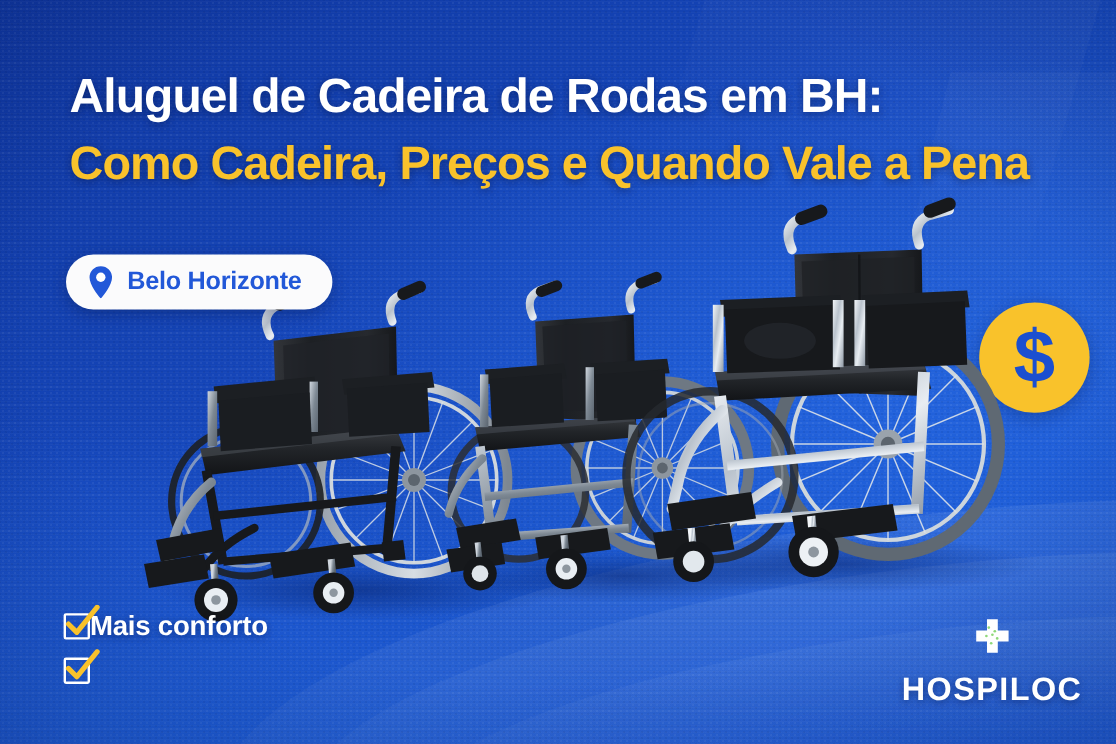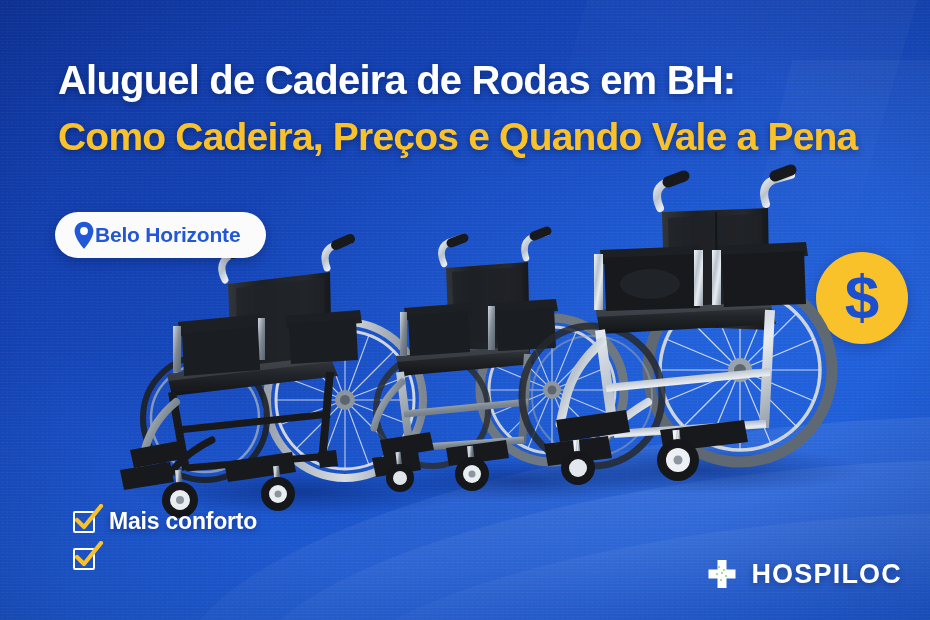--- a/index.html
+++ b/index.html
@@ -55,47 +55,47 @@
   .hl-line{
     font-weight:700;letter-spacing:-0.8px;line-height:1.0;
     text-shadow:0 2px 7px rgba(3,16,60,0.45);white-space:nowrap;
   }
   .hl1{font-size:40px;color:#ffffff;}
   .hl2{font-size:39px;color:#f9c22b;margin-top:17px;}
 
   
   .badge{
     position:absolute;left:55px;top:212px;height:46px;z-index:12;
-    display:flex;align-items:center;
+    display:flex;align-items:center;gap:11px;
     padding:0 26px 0 18px;background:#fbfbfc;border-radius:26px;
     box-shadow:0 4px 12px rgba(3,18,64,0.30);
   }
   .badge-text{font-size:21px;font-weight:700;color:#2258d8;letter-spacing:-0.2px;}
 
   
   .coin{
     position:absolute;left:816px;top:252px;width:92px;height:92px;border-radius:50%;
     background:#f9c22b;z-index:6;display:flex;align-items:center;justify-content:center;
     box-shadow:0 4px 14px rgba(3,18,64,0.28);
   }
 
   
   .chairs{position:absolute;left:0;top:0;width:930px;height:620px;z-index:8;pointer-events:none;}
 
   
   .bullets{position:absolute;left:53px;top:508px;z-index:12;}
-  .bullet{display:flex;align-items:center;gap:14px;margin-bottom:13px;margin-left:20px;}
+  .bullet{display:flex;align-items:center;margin-bottom:13px;}
   .chk{position:relative;width:22px;height:22px;flex:0 0 22px;}
   .chk .box{position:absolute;left:0;top:0;width:22px;height:22px;border:2.4px solid #ffffff;border-radius:2px;}
   .chk .tick{position:absolute;left:1px;top:-7px;}
   .bullet-text{font-size:23px;font-weight:700;color:#ffffff;letter-spacing:-0.2px;
     text-shadow:0 2px 6px rgba(3,16,60,0.4);}
 
   
-  .logo{position:absolute;right:28px;bottom:30px;z-index:12;display:flex;align-items:center;gap:13px;}
+  .logo{position:absolute;right:28px;bottom:30px;z-index:12;display:flex;align-items:center;gap:13px;flex-direction:column;}
   .logo-word{font-size:27px;font-weight:700;color:#ffffff;letter-spacing:1.2px;
     text-shadow:0 2px 6px rgba(3,16,60,0.4);}
 </style>
 </head>
 <body>
 
 <div class="banner">
 
   <div class="diag diag-a"></div>
   <div class="diag diag-b"></div>

